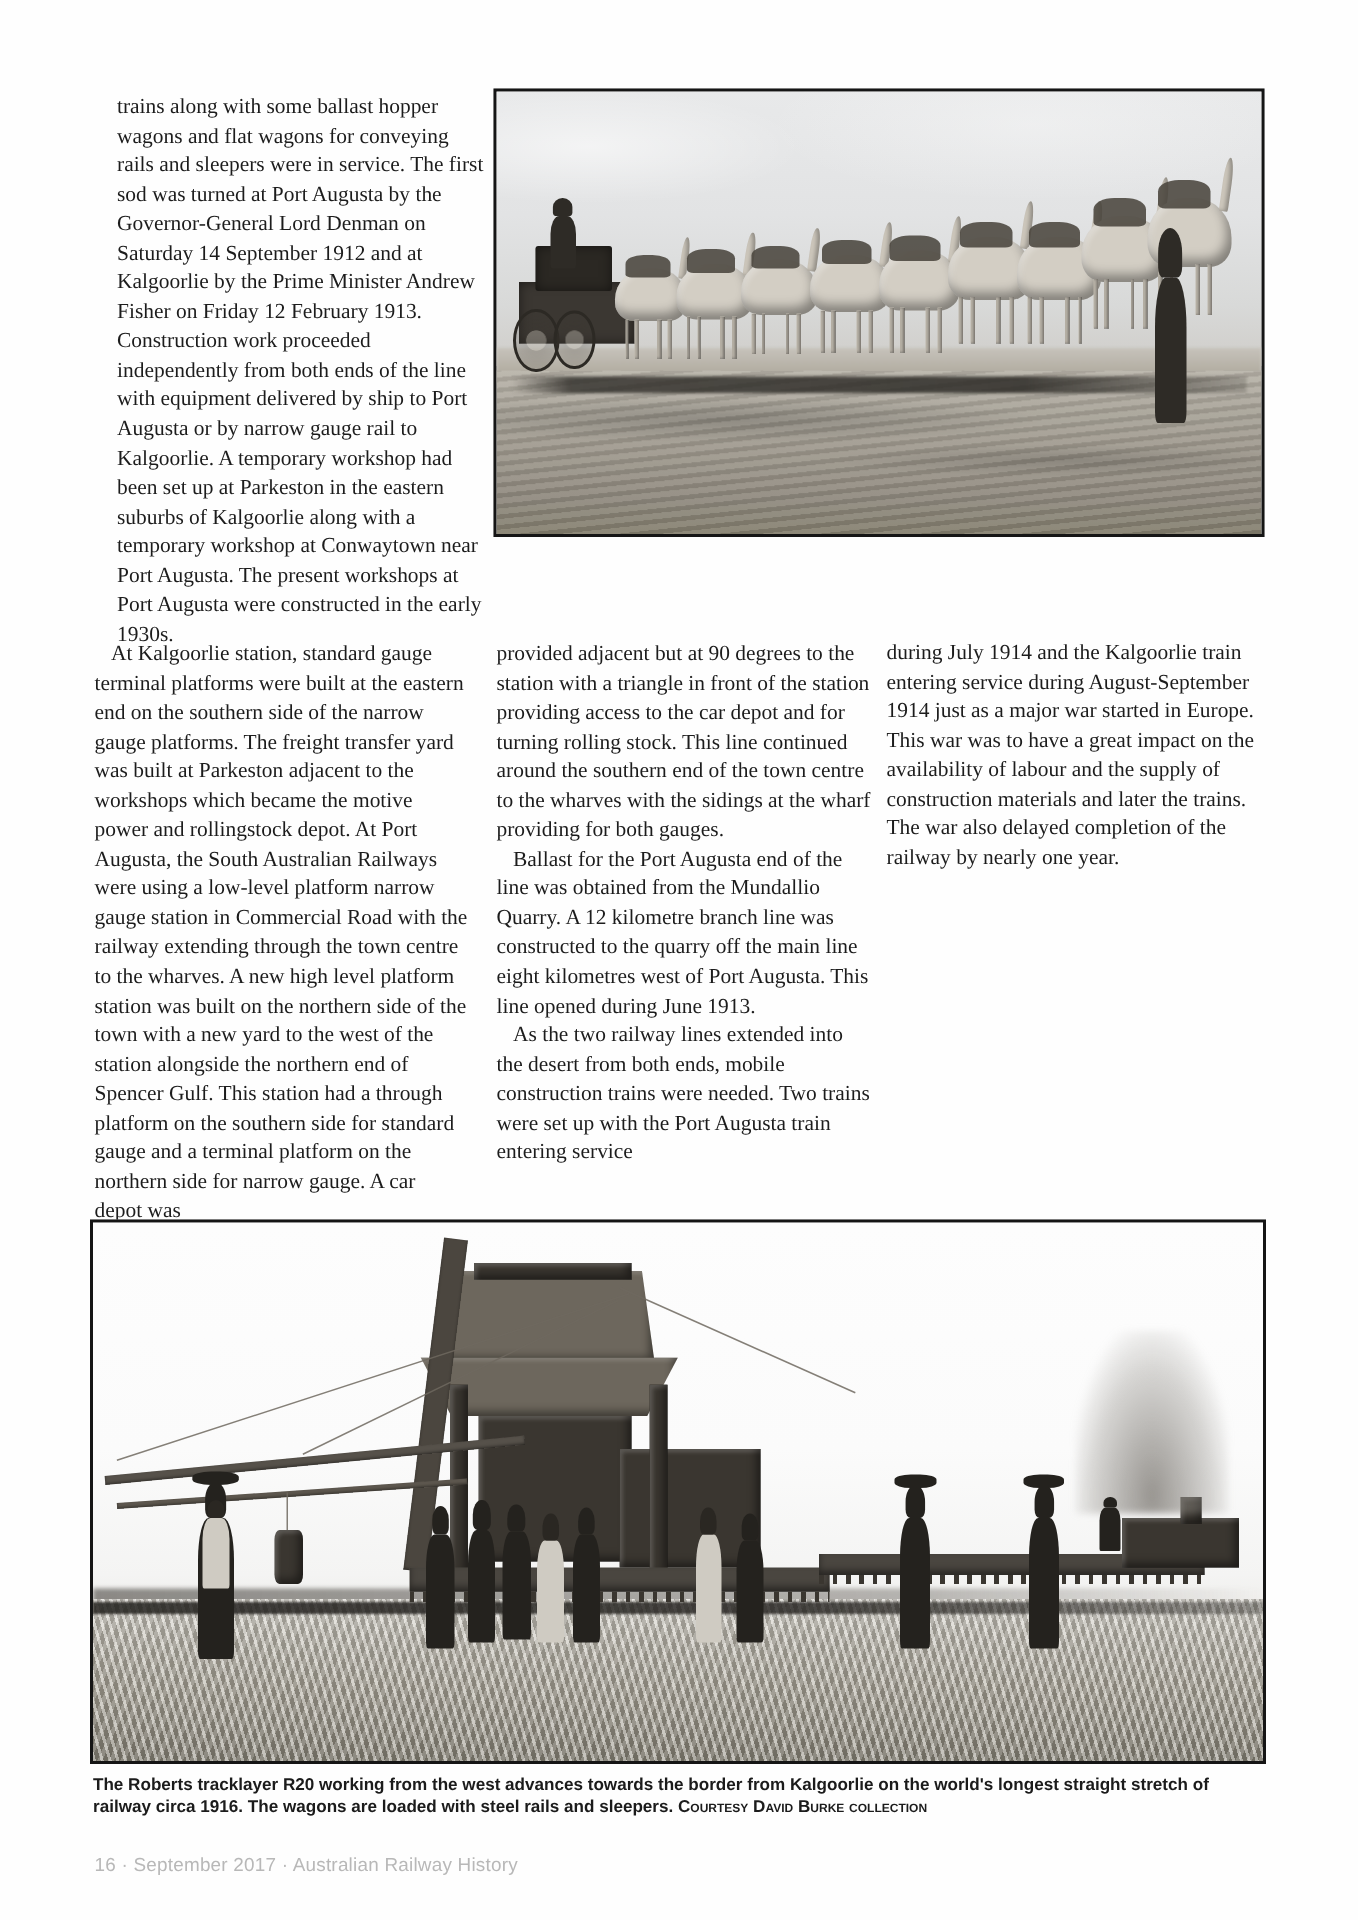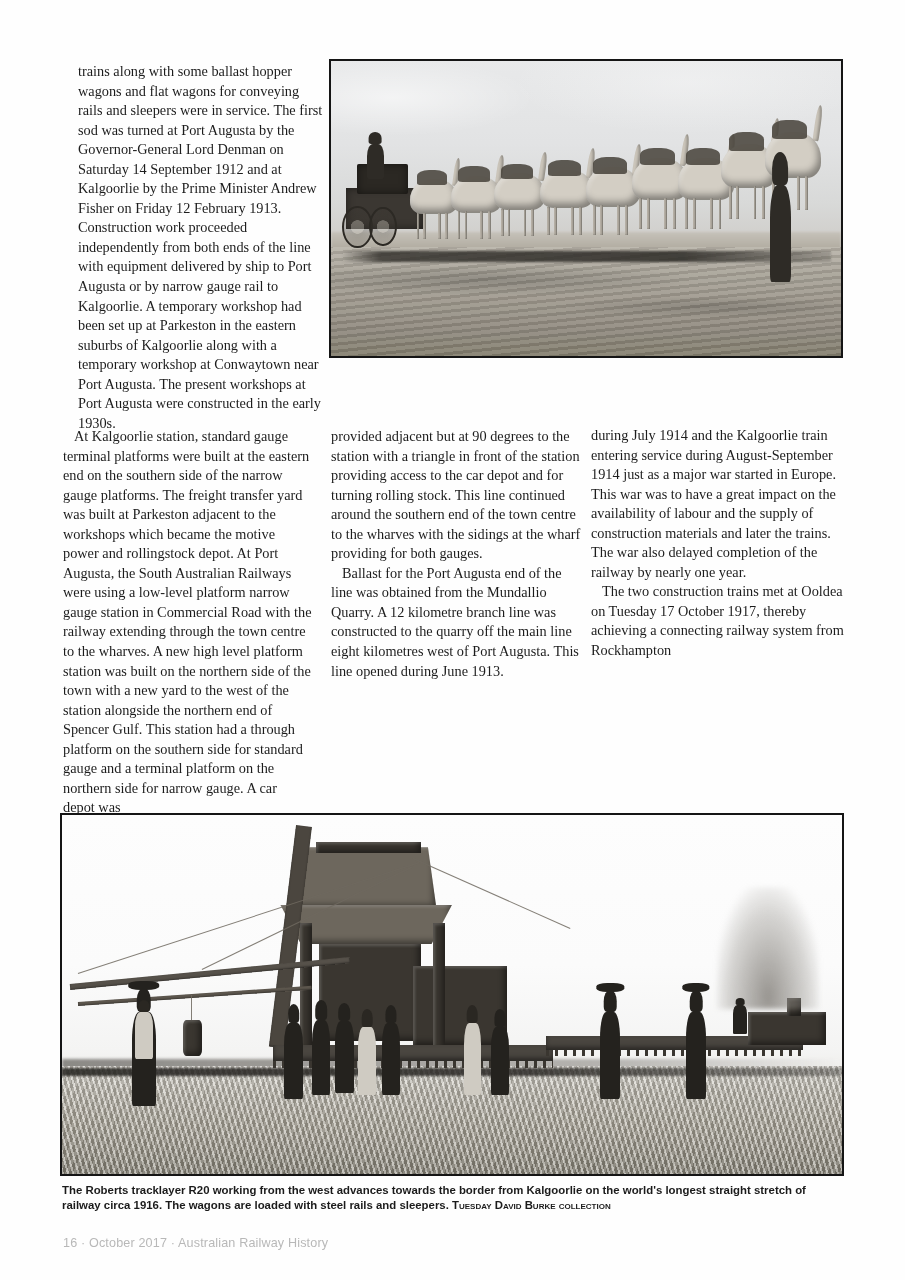--- a/index.html
+++ b/index.html
@@ -343,25 +343,25 @@
   <div class="caption" id="caption-top">
   </div>
 
   <div class="col" id="col1-bot">
     <p style="text-indent:11px">At Kalgoorlie station, standard gauge terminal platforms were built at the eastern end on the southern side of the narrow gauge platforms. The freight transfer yard was built at Parkeston adjacent to the workshops which became the motive power and rollingstock depot. At Port Augusta, the South Australian Railways were using a low-level platform narrow gauge station in Commercial Road with the railway extending through the town centre to the wharves. A new high level platform station was built on the northern side of the town with a new yard to the west of the station alongside the northern end of Spencer Gulf. This station had a through platform on the southern side for standard gauge and a terminal platform on the northern side for narrow gauge. A car depot was</p>
   </div>
 
   <div class="col" id="col2">
     <p>provided adjacent but at 90 degrees to the station with a triangle in front of the station providing access to the car depot and for turning rolling stock. This line continued around the southern end of the town centre to the wharves with the sidings at the wharf providing for both gauges.</p>
     <p>Ballast for the Port Augusta end of the line was obtained from the Mundallio Quarry. A 12 kilometre branch line was constructed to the quarry off the main line eight kilometres west of Port Augusta. This line opened during June 1913.</p>
+    <p>As the two railway lines extended into the desert from both ends, mobile construction trains were needed. Two trains were set up with the Port Augusta train entering service</p>
   </div>
 
   <div class="col" id="col3">
     <p>during July 1914 and the Kalgoorlie train entering service during August-September 1914 just as a major war started in Europe. This war was to have a great impact on the availability of labour and the supply of construction materials and later the trains. The war also delayed completion of the railway by nearly one year.</p>
-    <p>The two construction trains met at Ooldea on Tuesday 17 October 1917, thereby achieving a connecting railway system from Rockhampton</p>
   </div>
 
   <div class="photo" id="photo-bottom">
     <div class="ph-inner">
       <div class="b-sky"></div>
       <div class="b-embank"></div>
       <div class="b-ground"></div>
       <div class="b-railline"></div>
 
       <div class="gantry" style="left:30%; top:9%; width:18%; height:17%; clip-path: polygon(6% 0,94% 0,100% 100%,0 100%);"></div>
@@ -398,18 +398,18 @@
       <div class="worker light" style="left:51.5%; top:58%; width:2.2%; height:20%;"></div>
       <div class="worker" style="left:55%; top:59%; width:2.3%; height:19%;"></div>
       <div class="worker hatman" style="left:69%; top:55%; width:2.6%; height:24%;"></div>
       <div class="worker hatman" style="left:80%; top:55%; width:2.6%; height:24%;"></div>
       <div class="worker" style="left:86%; top:53%; width:1.8%; height:8%;"></div>
     </div>
   </div>
 
   <div class="caption" id="caption-bottom">
     <span>The Roberts tracklayer R20 working from the west advances towards the border from Kalgoorlie on the world's longest straight stretch of railway circa 1916. The wagons are loaded with steel rails and sleepers.</span>
-    <span class="credit-inline">Tuesday David Burke collection</span>
-  </div>
-
-  <div id="footer">16 · October 2017 · Australian Railway History</div>
+    <span class="credit-inline">Courtesy David Burke collection</span>
+  </div>
+
+  <div id="footer">16 · September 2017 · Australian Railway History</div>
 
 </div>
 
 </body></html>

